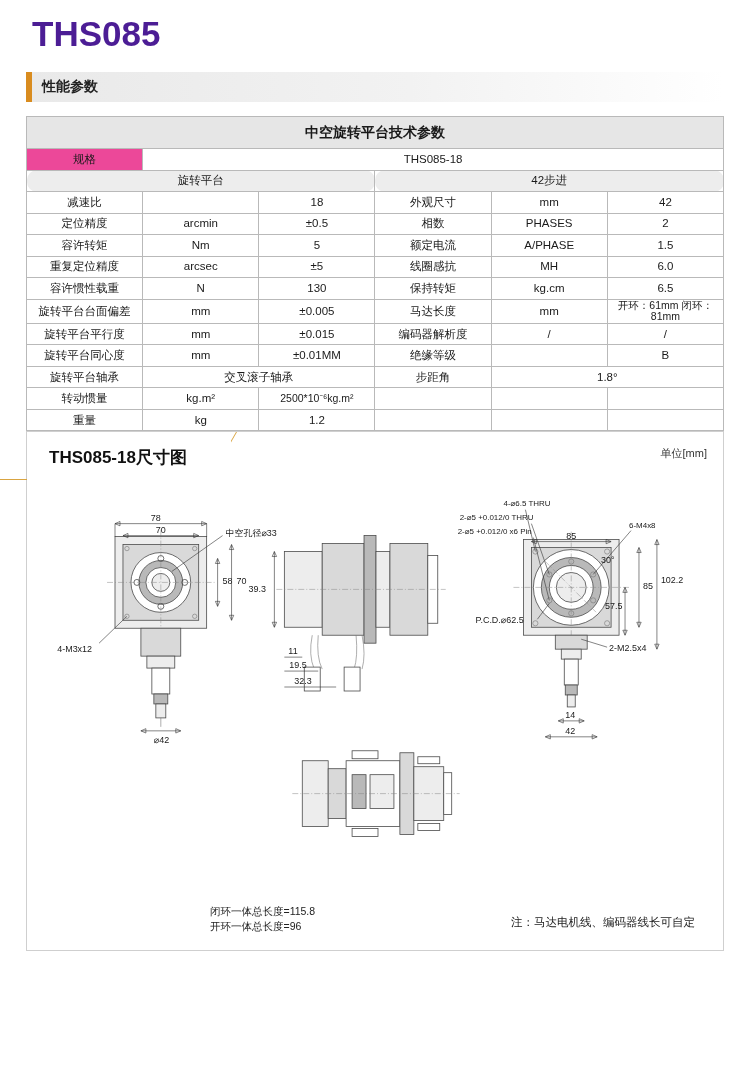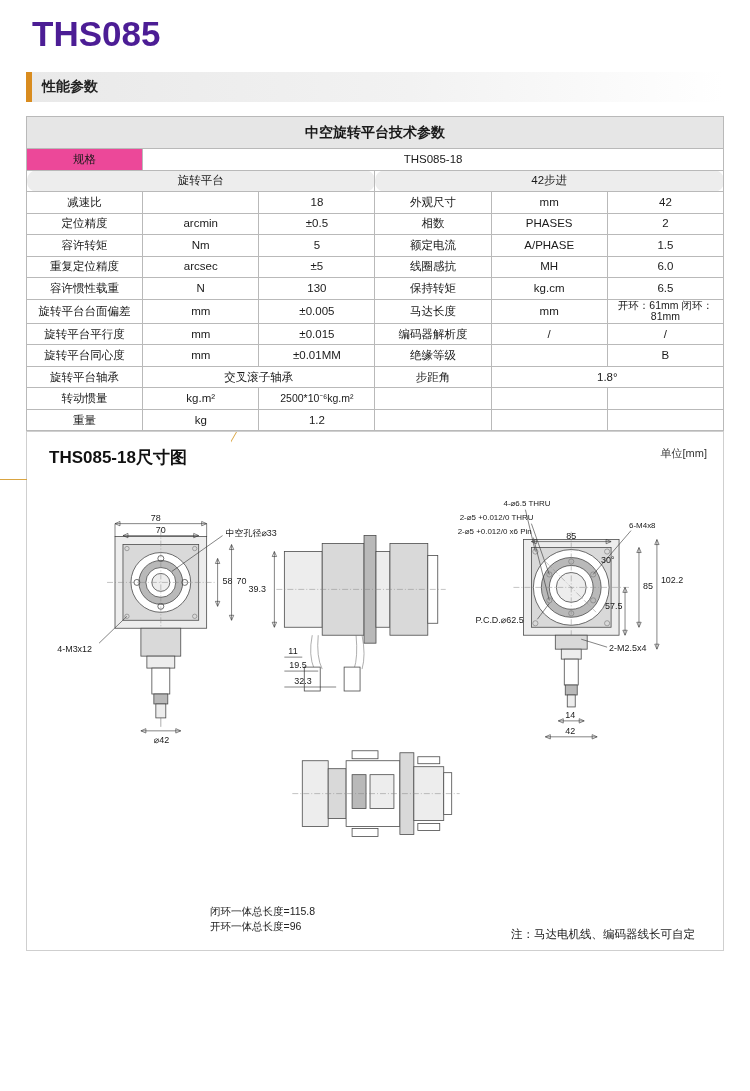--- a/index.html
+++ b/index.html
@@ -97,21 +97,21 @@
     transform:skewX(-30deg);
     transform-origin:top left;
     pointer-events:none;
   }
   .unit-note {
     position:absolute; right:16px; top:14px;
     font-size:11px; color:#333;
   }
   .unit-note .u { font-size:11px; }
   .footer-note {
-    position:absolute; right:28px; bottom:8px;
+    position:absolute; right:28px; bottom:20px;
     font-size:11.5px; color:#222;
   }
   .len-note {
     position:absolute; left:183px; bottom:16px;
     font-size:10.5px; color:#222; line-height:1.45;
   }
 
   svg.draw { position:absolute; left:0; top:0; width:100%; height:100%; }
   .ln { stroke:#4a4a4a; stroke-width:0.8; fill:none; }
   .ln-thin { stroke:#777; stroke-width:0.6; fill:none; }

